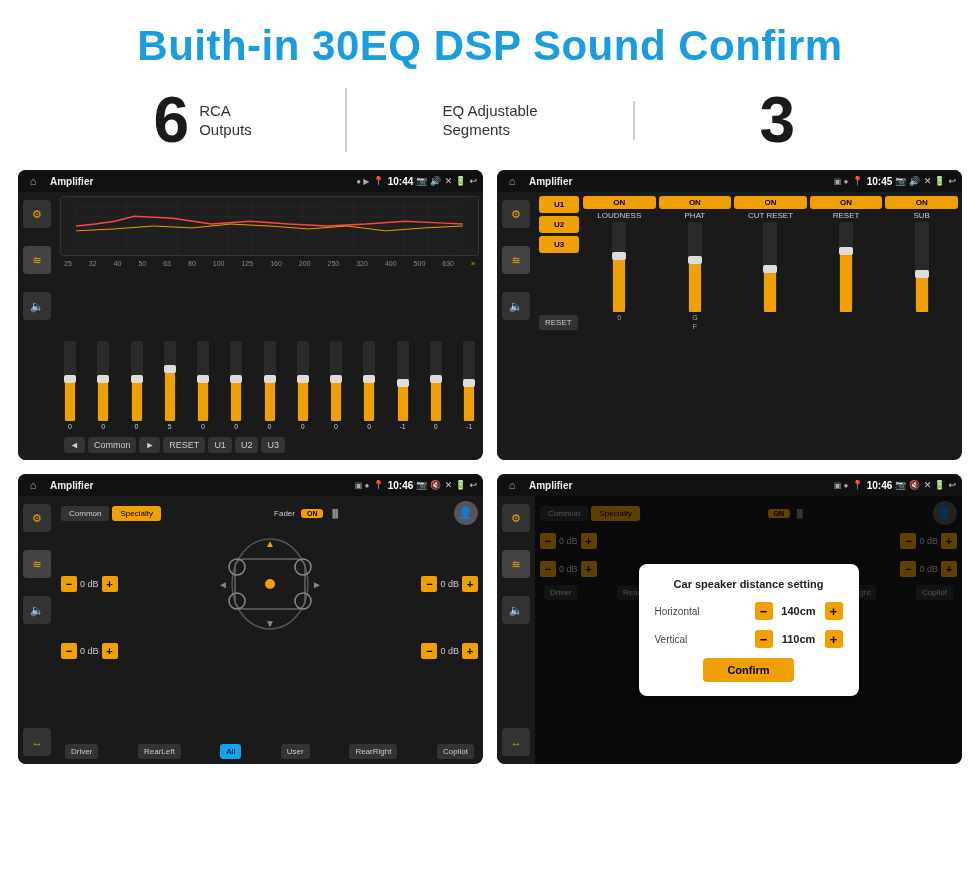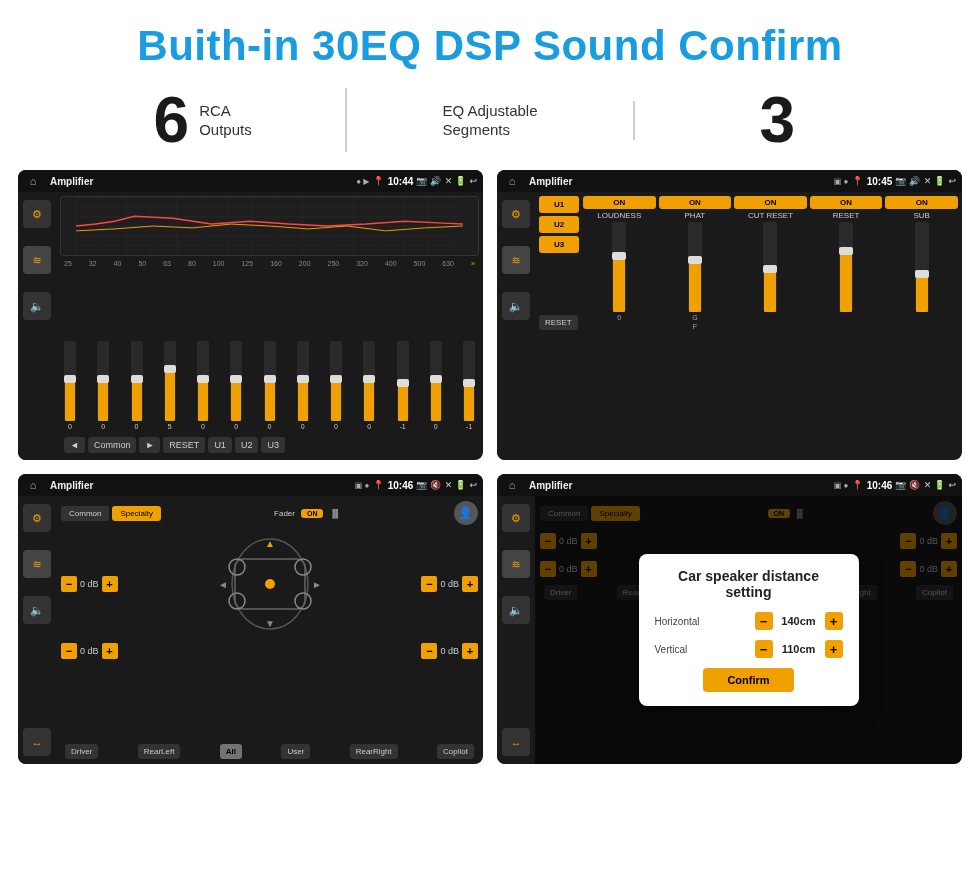--- a/index.html
+++ b/index.html
@@ -464,23 +464,22 @@
 
     .fader-bottom-btn {
       background: #333;
       border-radius: 3px;
       padding: 3px 6px;
       font-size: 8px;
       color: #ccc;
     }
 
     .fader-bottom-btn-active {
-      background: #737373;
+      background: #0ea5e9;
       color: #000;
-      font-weight: bold;
     }
 
     
     .dist-screen {
       display: flex;
       height: calc(100% - 22px);
     }
 
     .dist-left {
       width: 38px;
@@ -516,21 +515,21 @@
 
     .dialog-box {
       background: #fff;
       border-radius: 8px;
       padding: 14px 16px;
       width: 220px;
       box-shadow: 0 4px 20px rgba(0,0,0,0.5);
     }
 
     .dialog-title {
-      font-size: 14px;
+      font-size: 11px;
       font-weight: bold;
       color: #222;
       text-align: center;
       margin-bottom: 12px;
     }
 
     .dialog-row {
       display: flex;
       align-items: center;
       justify-content: flex-end;

